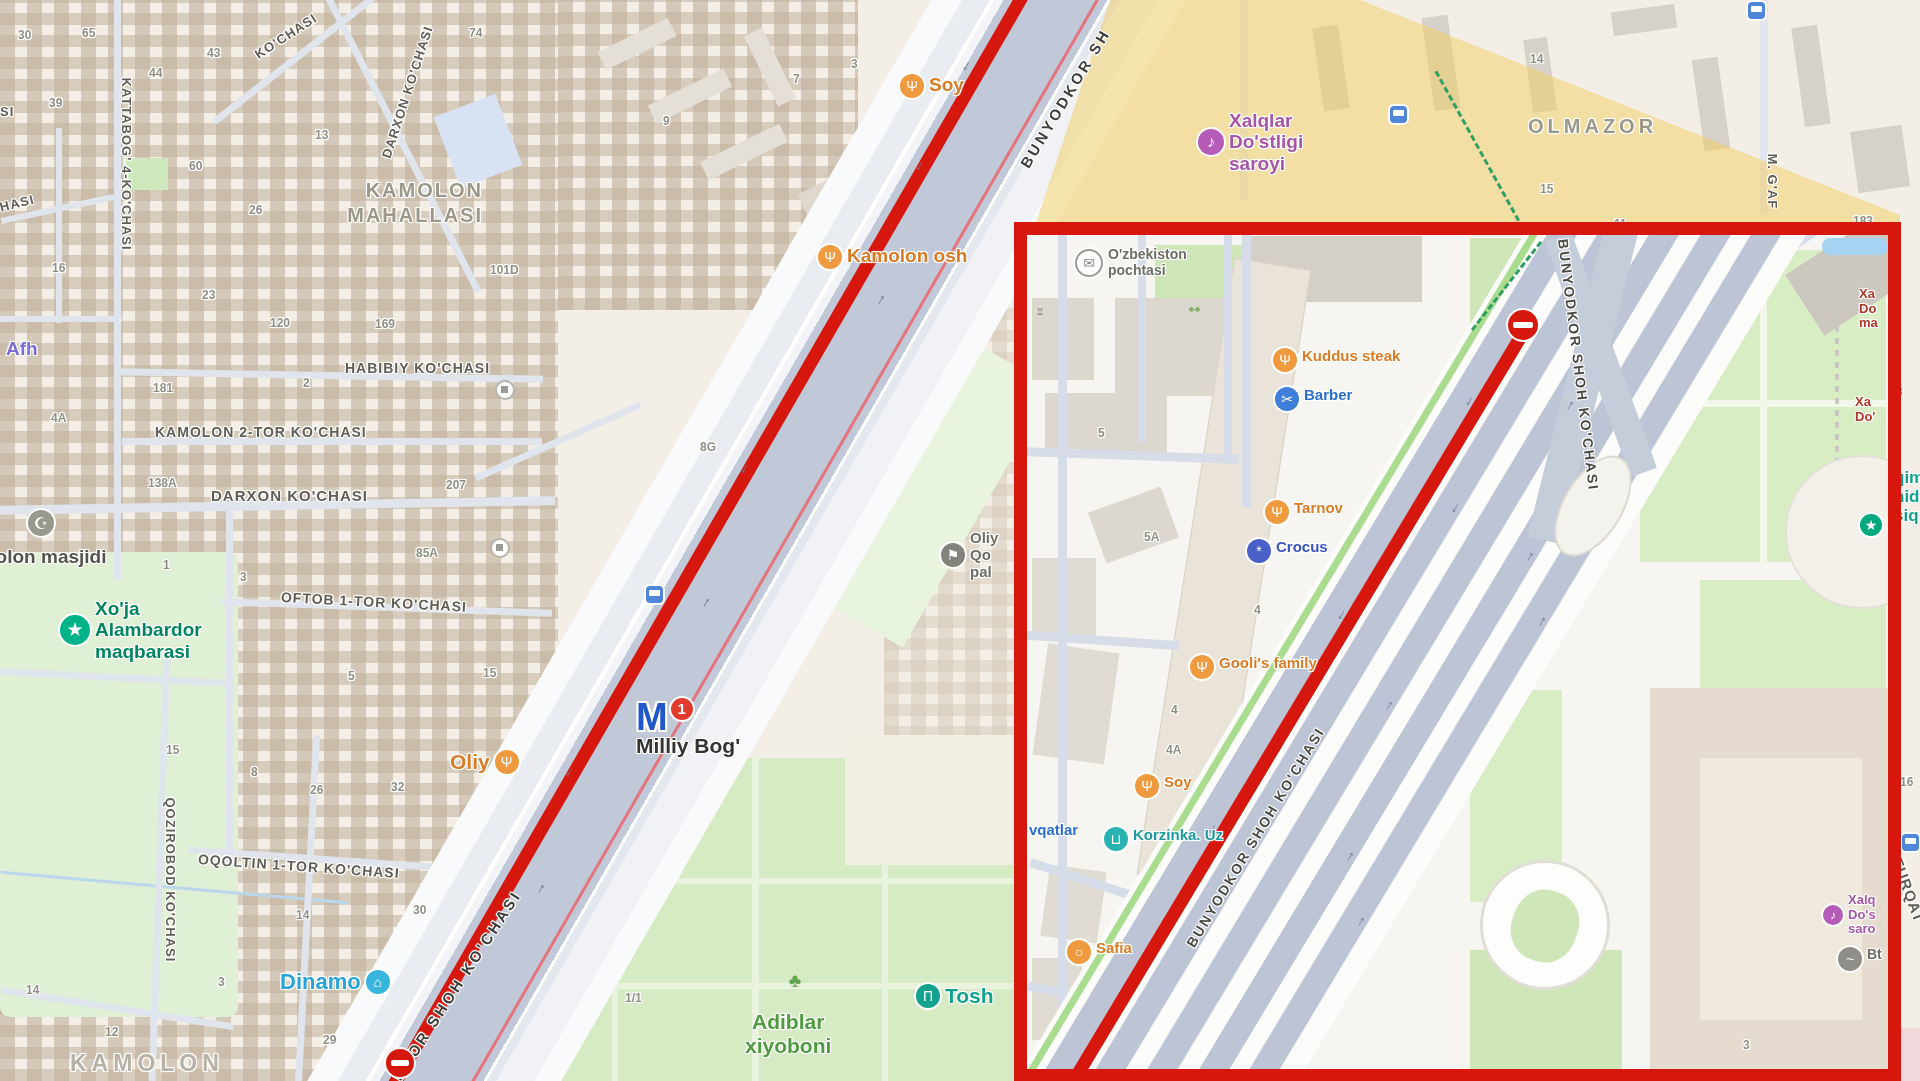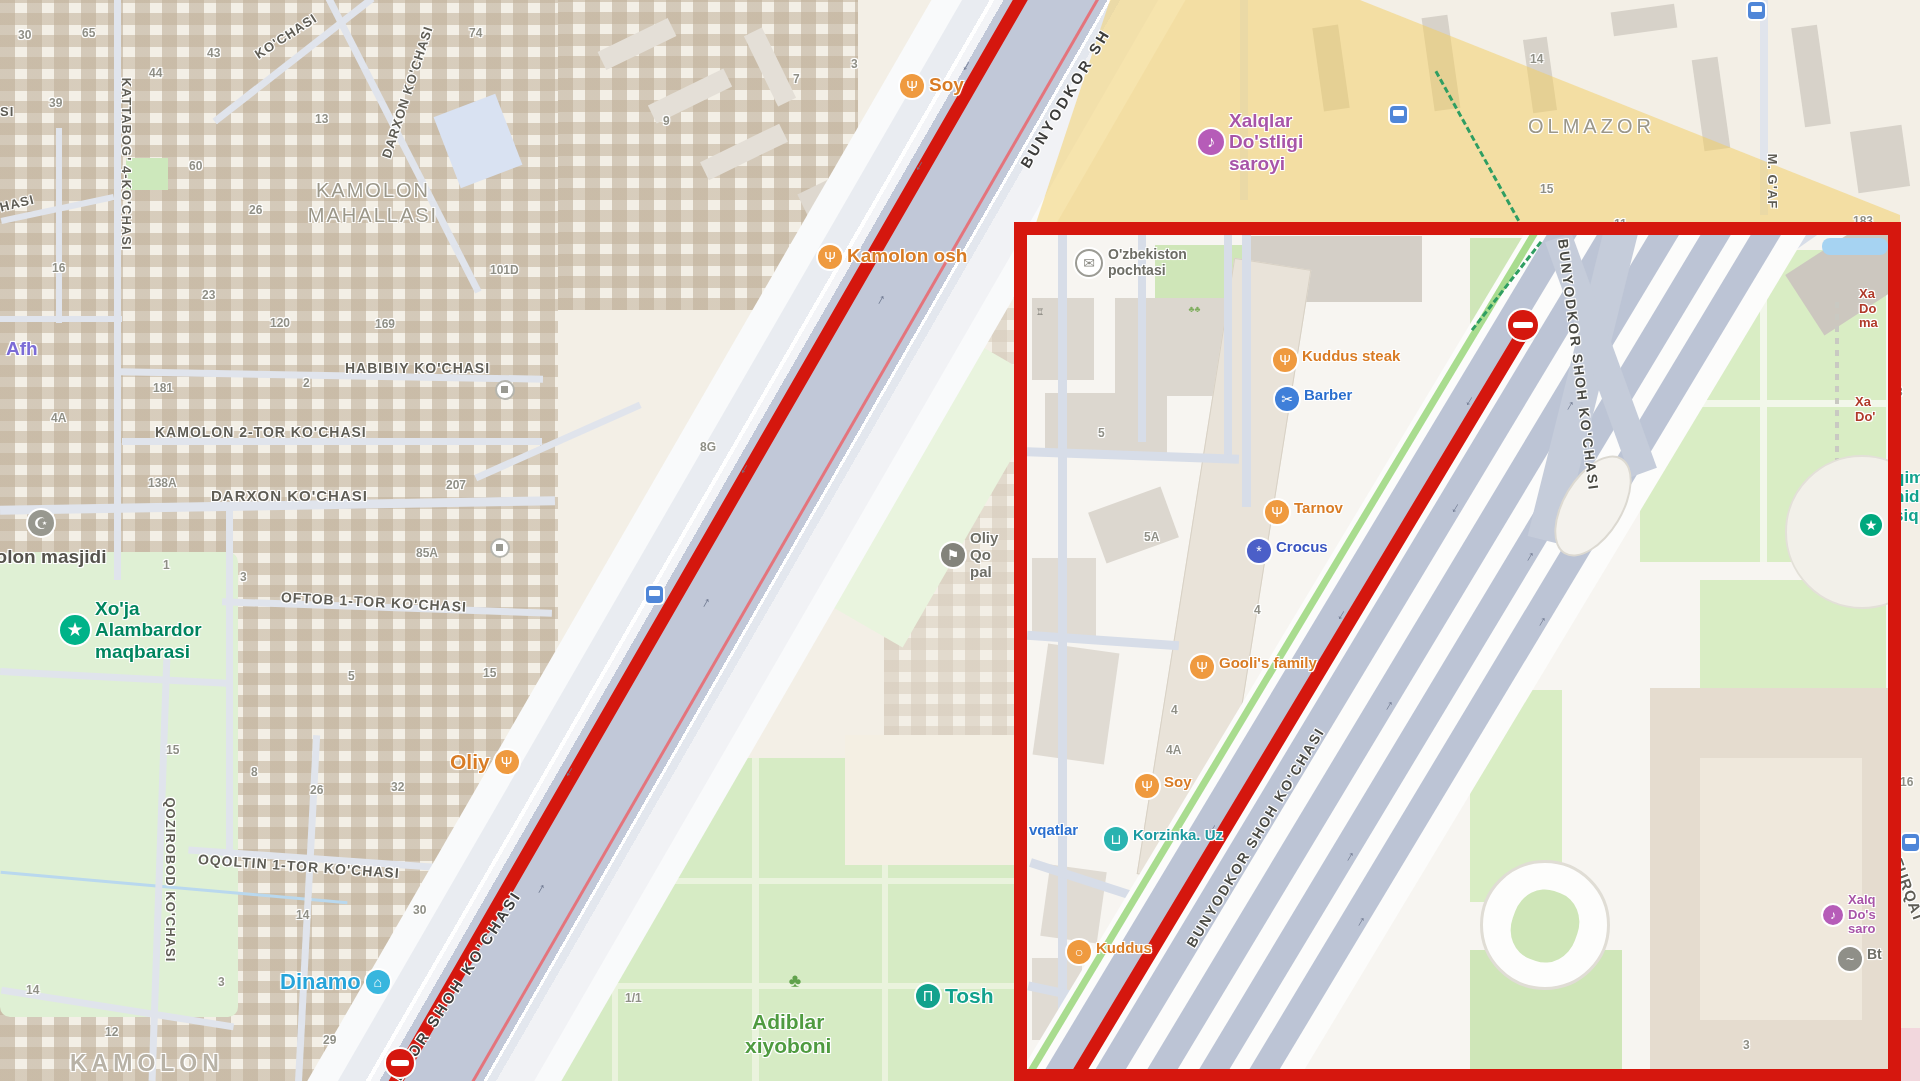--- a/index.html
+++ b/index.html
@@ -1,21 +1,21 @@
 <!DOCTYPE html>
 <html><head>
 <meta charset="utf-8">
 <style>
   html,body{margin:0;background:#fff}
   #stage{position:relative;width:1920px;height:1081px;overflow:hidden;background:#f3efe6;font-family:"Liberation Sans",sans-serif}
   .abs{position:absolute;display:block}
   .halo{text-shadow:-1px -1px 0 #fff,1px -1px 0 #fff,-1px 1px 0 #fff,1px 1px 0 #fff,0 0 3px #fff}
   .blocks{background:repeating-linear-gradient(0deg,rgba(193,177,154,.55) 0 12px,rgba(193,177,154,0) 12px 22px),repeating-linear-gradient(90deg,rgba(186,170,148,.55) 0 15px,rgba(186,170,148,0) 15px 27px)}
   .slabel{position:absolute;font-size:13px;font-weight:700;color:#5f5d55;letter-spacing:1px;white-space:pre;transform-origin:0 50%}
-  .alabel{position:absolute;font-weight:400;color:#9b9789;text-align:center;white-space:pre-line;line-height:1.25}
+  .alabel{position:absolute;font-weight:700;color:#9b9789;text-align:right;white-space:pre-line;line-height:1.25}
   .num{position:absolute;font-size:12px;font-weight:700;color:#8f8f86;white-space:pre}
   .poi{position:absolute;display:flex;gap:5px;align-items:flex-start}
   .poi.mid{align-items:center}
   .poi.rev{flex-direction:row-reverse}
   .poi.ctr .poi-t{text-align:center}
   .poi-t{font-weight:700;white-space:pre-line;line-height:1.12}
   .poi-ic{flex:none;width:24px;height:24px;border-radius:50%;background:#ef9a3f;color:#fff;display:flex;align-items:center;justify-content:center;font-size:14px;box-shadow:0 0 0 2px #fff;font-weight:400}
   .poi.bare .poi-ic{background:none !important;box-shadow:none;width:auto;height:auto}
   .arrow{position:absolute;color:#6f7990;font-size:15px;font-weight:700;line-height:1}
   .noentry{position:absolute;background:#d5170e;border-radius:50%;box-shadow:0 0 0 2px rgba(255,255,255,.95),0 1px 3px rgba(0,0,0,.25)}
@@ -124,21 +124,21 @@
 MAHALLASI</div>
         <div class="alabel halo" style="left: 1528px; top: 114px; font-size: 20px; letter-spacing: 4px;">OLMAZOR</div>
       </div>
     <div>
         <div class="num halo" style="left: 18px; top: 28px;">30</div>
         <div class="num halo" style="left: 82px; top: 26px;">65</div>
         <div class="num halo" style="left: 207px; top: 46px;">43</div>
         <div class="num halo" style="left: 149px; top: 66px;">44</div>
         <div class="num halo" style="left: 49px; top: 96px;">39</div>
         <div class="num halo" style="left: 469px; top: 26px;">74</div>
-        <div class="num halo" style="left: 315px; top: 112px;">13</div>
+        <div class="num halo" style="left: 315px; top: 128px;">13</div>
         <div class="num halo" style="left: 189px; top: 159px;">60</div>
         <div class="num halo" style="left: 249px; top: 203px;">26</div>
         <div class="num halo" style="left: 52px; top: 261px;">16</div>
         <div class="num halo" style="left: 202px; top: 288px;">23</div>
         <div class="num halo" style="left: 270px; top: 316px;">120</div>
         <div class="num halo" style="left: 375px; top: 317px;">169</div>
         <div class="num halo" style="left: 490px; top: 263px;">101D</div>
         <div class="num halo" style="left: 663px; top: 114px;">9</div>
         <div class="num halo" style="left: 793px; top: 72px;">7</div>
         <div class="num halo" style="left: 851px; top: 57px;">3</div>
@@ -249,20 +249,24 @@
         <span class="poi-t halo">Afh</span>
       </div>
         <div class="poi" style="left: 1894px; top: 468px; font-size: 17px; color: rgb(18, 162, 141);">
 
         <span class="poi-t halo">qim
 nid
 siq</span>
       </div>
       </div>
 
+    <div class="metro" style="left:636px;top:698px;width:160px">
+      <span class="metro-m">M</span><span class="metro-badge">1</span>
+      <div class="metro-label halo">Milliy Bog'</div>
+    </div>
 
     <i class="noentry" style="left:386px;top:1049px;width:28px;height:28px"></i>
   </div>
 
   <div class="abs" style="left:1027px;top:235px;width:861px;height:834px;overflow:hidden;background:#f7f5f1">
 
     <i class="abs" style="left:128px;top:10px;width:95px;height:145px;background:#cfe6b8"></i>
     <div class="abs" style="left:613px;top:15px;width:246px;height:312px;background:#d9edc4">
       <i class="abs" style="left:0;top:150px;width:246px;height:7px;background:#f2f7ea"></i>
       <i class="abs" style="left:120px;top:0;width:7px;height:312px;background:#f2f7ea"></i>
@@ -385,21 +389,21 @@
         <div class="poi" style="left: 77px; top: 592px; font-size: 15px; color: rgb(27, 154, 160);">
         <span class="poi-ic" style="background: rgb(41, 179, 176);">⊔</span>
         <span class="poi-t halo">Korzinka. Uz</span>
       </div>
         <div class="poi" style="left: 2px; top: 587px; font-size: 15px; color: rgb(43, 111, 206);">
 
         <span class="poi-t halo">vqatlar</span>
       </div>
         <div class="poi" style="left: 40px; top: 705px; font-size: 15px; color: rgb(217, 124, 37);">
         <span class="poi-ic" style="background: rgb(239, 154, 63);">○</span>
-        <span class="poi-t halo">Kuddus</span>
+        <span class="poi-t halo">Safia</span>
       </div>
         <div class="poi" style="left: 833px; top: 279px;">
         <span class="poi-ic" style="background: rgb(0, 168, 126); height: 22px; width: 22px; font-size: 14px;">★</span>
 
       </div>
         <div class="poi mid" style="left: 796px; top: 658px; font-size: 13px; color: rgb(168, 85, 168);">
         <span class="poi-ic" style="background: rgb(182, 92, 184); height: 20px; width: 20px; font-size: 12px;">♪</span>
         <span class="poi-t halo">Xalq
 Do's
 saro</span>

